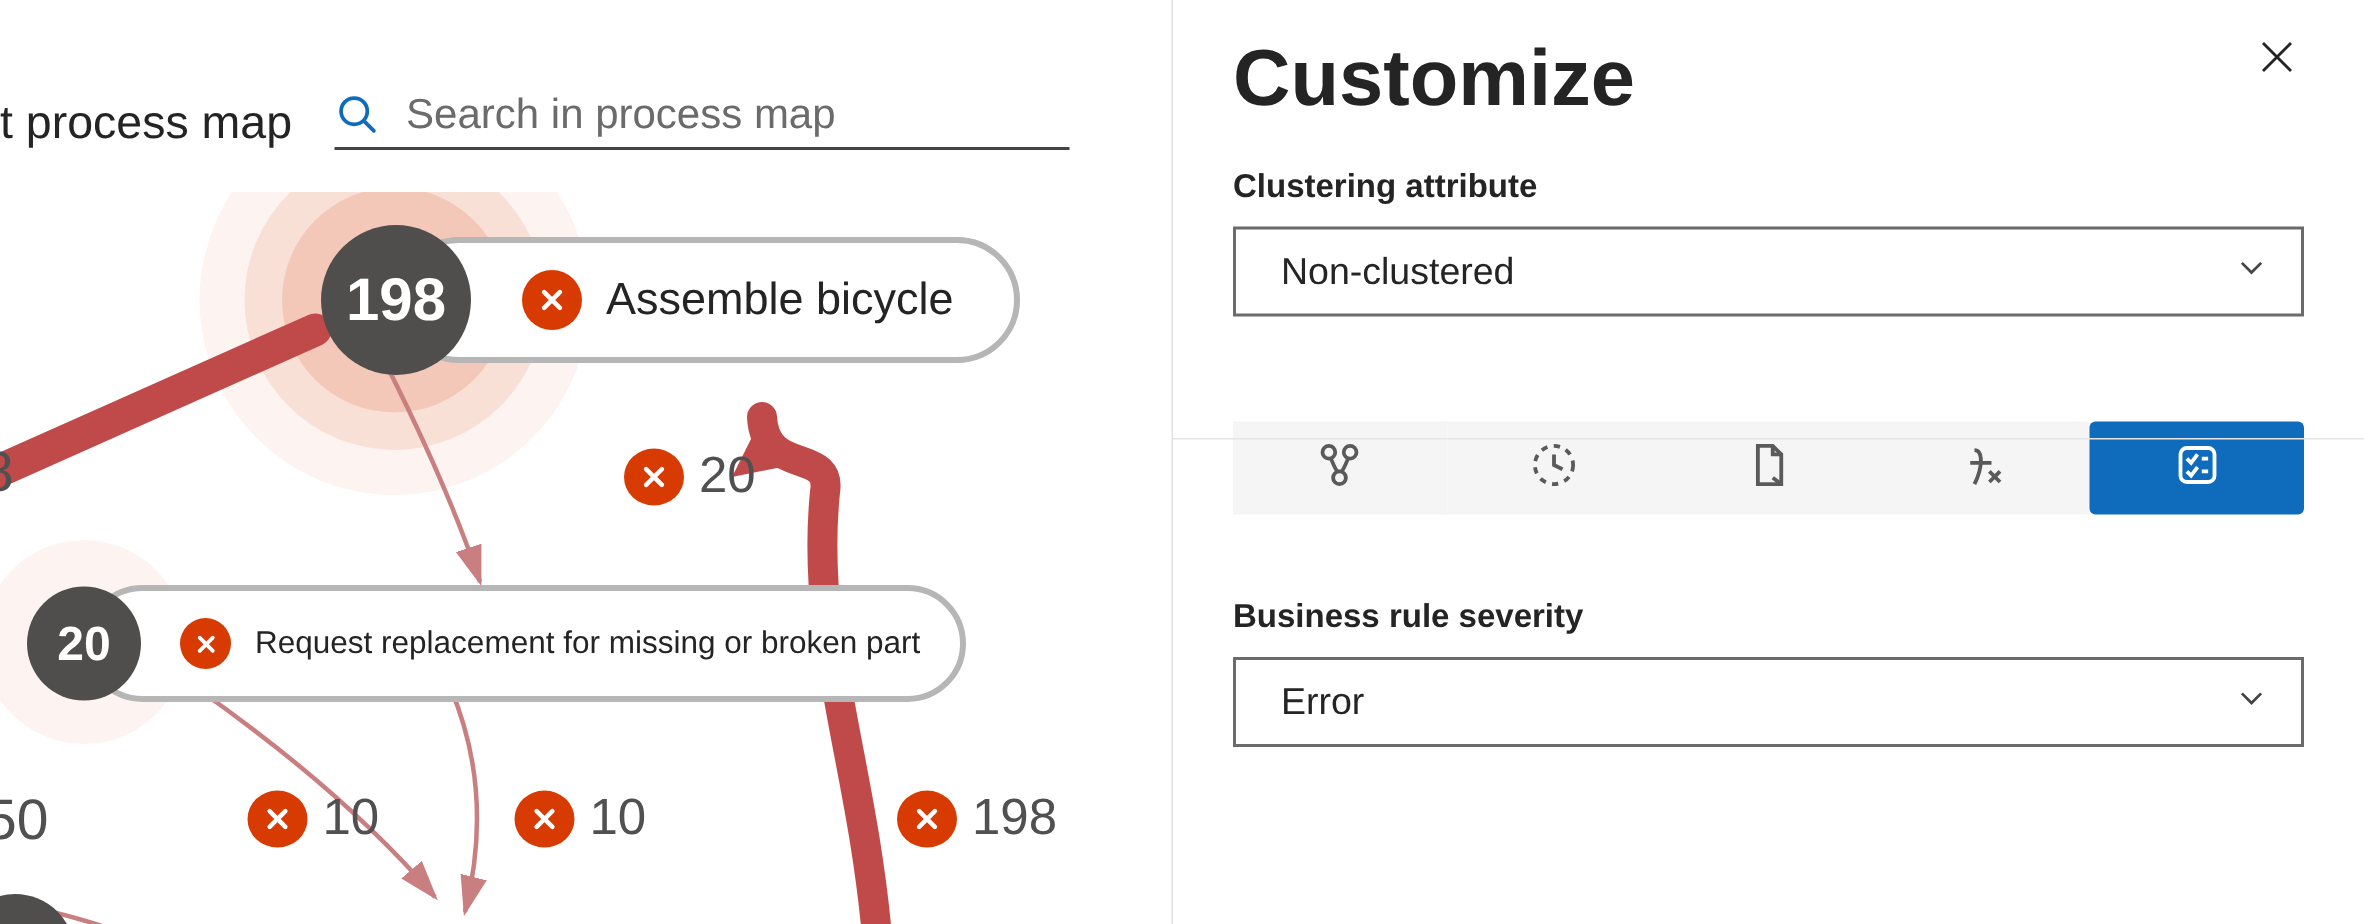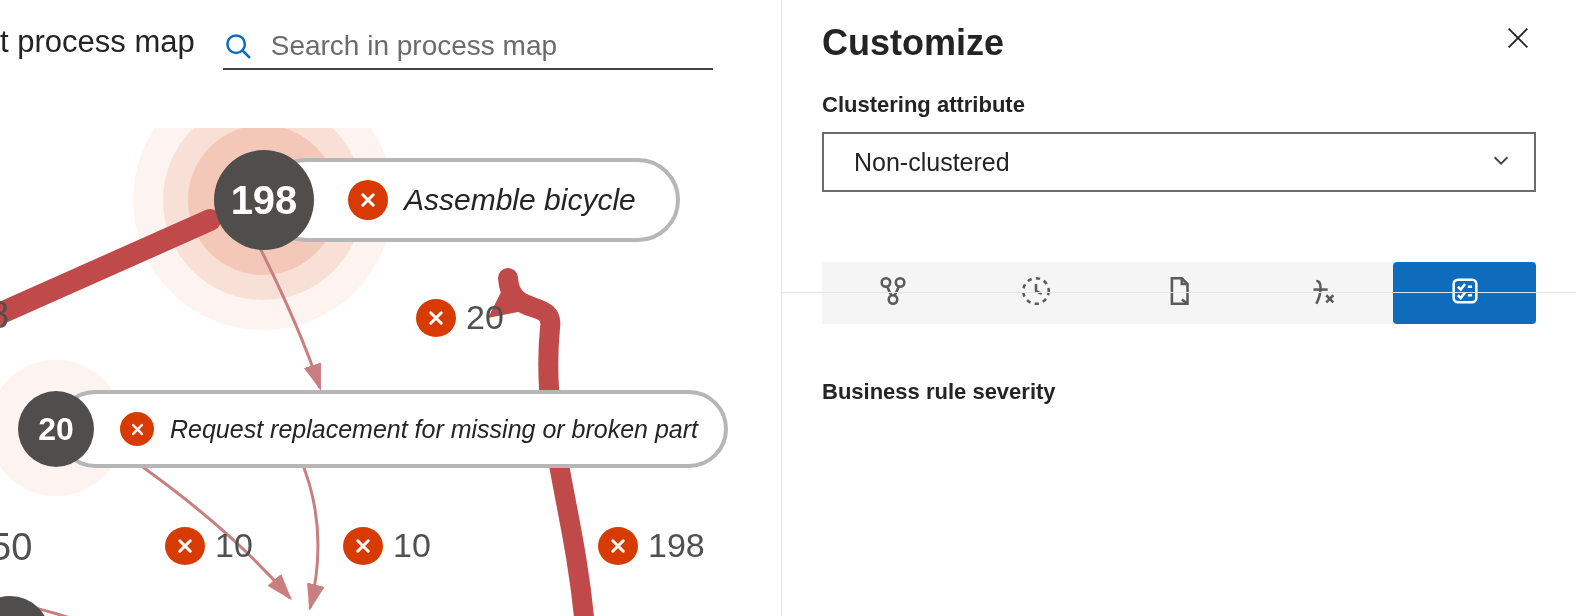--- a/index.html
+++ b/index.html
@@ -2,52 +2,52 @@
 <html><head>
 <meta charset="utf-8">
 <style>
   * { box-sizing: border-box; margin: 0; padding: 0; }
   html, body { width: 1576px; height: 616px; font-family: "Segoe UI", Arial, sans-serif; background: #fff; overflow: hidden; }
   .root { display: flex; width: 100%; height: 100%; }
   .left { flex: 0 0 782px; position: relative; border-right: 1px solid #e1e1e1; overflow: hidden; }
   .right { flex: 1; padding: 22px 40px 24px 40px; position: relative; }
 
   
-  .topbar { display: flex; align-items: flex-start; height: 100px; padding: 24px 18px 0 0; gap: 28px; }
+  .topbar { display: flex; align-items: flex-end; height: 100px; padding: 24px 18px 0 0; gap: 28px; }
   .topbar-title { font-size: 31px; color: #242424; white-space: nowrap; }
   .search { display: flex; align-items: center; gap: 18px; border-bottom: 2px solid #444; padding: 6px 0 6px 0; flex: 0 0 490px; }
   .search-icon svg { width: 30px; height: 30px; display: block; }
   .search-input { border: none; outline: none; font-size: 28px; color: #242424; width: 100%; background: transparent; }
   .search-input::placeholder { color: #6b6b6b; }
 
   
   .canvas { position: absolute; top: 128px; left: 0; right: 0; bottom: 0; }
   .canvas svg.bg { position: absolute; top: 0; left: 0; }
 
   
   .activity { position: absolute; display: flex; align-items: center; }
   .act-count { width: 100px; height: 100px; border-radius: 50%; background: #4f4e4c; color: #fff; display: flex; align-items: center; justify-content: center; font-size: 40px; font-weight: 600; position: absolute; left: -50px; z-index: 3; }
   .act-pill { display: flex; align-items: center; gap: 16px; border: 4px solid #b6b6b6; border-radius: 44px; background: #fff; height: 84px; padding-left: 80px; padding-right: 40px; z-index: 2; }
   .err-badge { width: 40px; height: 40px; border-radius: 50%; background: #d83b01; display: inline-flex; align-items: center; justify-content: center; flex: 0 0 40px; }
   .err-badge.small { width: 34px; height: 34px; flex: 0 0 34px; }
   .err-badge.edge { width: 38px; height: 38px; }
   .err-badge svg { display: block; }
-  .act-label { font-style: italic; color: #242424; font-size: 30px; white-space: nowrap; }
-  .act-label.small { font-size: 25px; }
+  .act-label { color: #242424; font-size: 30px; white-space: nowrap; }
+  .act-label.small { font-size: 21px; }
   .act-count.small { width: 76px; height: 76px; font-size: 32px; left: -38px; }
   .act-pill.small { height: 78px; padding-left: 60px; padding-right: 26px; }
 
   
   .edge-lbl { position: absolute; display: flex; align-items: center; gap: 10px; color: #505050; font-size: 34px; z-index: 4; }
   .edge-lbl .err-badge svg { width: 18px; height: 18px; }
   .edge-lbl.cut { font-size: 38px; }
 
   
   .panel-header { display: flex; align-items: flex-start; justify-content: space-between; margin-bottom: 28px; }
-  .panel-title { font-size: 36px; font-weight: 600; color: #242424; text-align: right; }
+  .panel-title { font-size: 53px; font-weight: 600; color: #242424; text-align: right; }
   .close-btn { width: 36px; height: 36px; display: flex; align-items: center; justify-content: center; cursor: pointer; color: #242424; }
   .close-btn svg { width: 28px; height: 28px; }
 
   .field-label { font-size: 22px; font-weight: 600; color: #242424; margin-bottom: 14px; }
   .select { border: 2px solid #6b6b6b; height: 60px; display: flex; align-items: center; justify-content: space-between; padding: 0 22px 0 30px; font-size: 25px; color: #242424; cursor: pointer; }
   .select .chev svg { width: 22px; height: 22px; }
   .divider { position: absolute; left: 0; right: 0; top: 292px; border-top: 1px solid #e5e5e5; }
 
   .tabbar { display: flex; margin-top: 70px; }
   .tab { flex: 1; height: 62px; display: flex; align-items: center; justify-content: center; background: #f5f5f5; cursor: pointer; }
@@ -255,15 +255,23 @@
               <line x1="14" y1="9" x2="17" y2="9"></line>
               <polyline points="7,15 9,17 12,13"></polyline>
               <line x1="14" y1="15" x2="17" y2="15"></line>
             </svg>
         </span>
       </div>
     </div>
 
     <div class="field2">
       <div class="field-label">Business rule severity</div>
+      <div class="select">
+        <span>Error</span>
+        <span class="chev">
+          <svg viewBox="0 0 24 24" fill="none" stroke="#444" stroke-width="2">
+              <polyline points="5,9 12,16 19,9"></polyline>
+            </svg>
+        </span>
+      </div>
     </div>
   </div>
 </div>
 
 </body></html>

